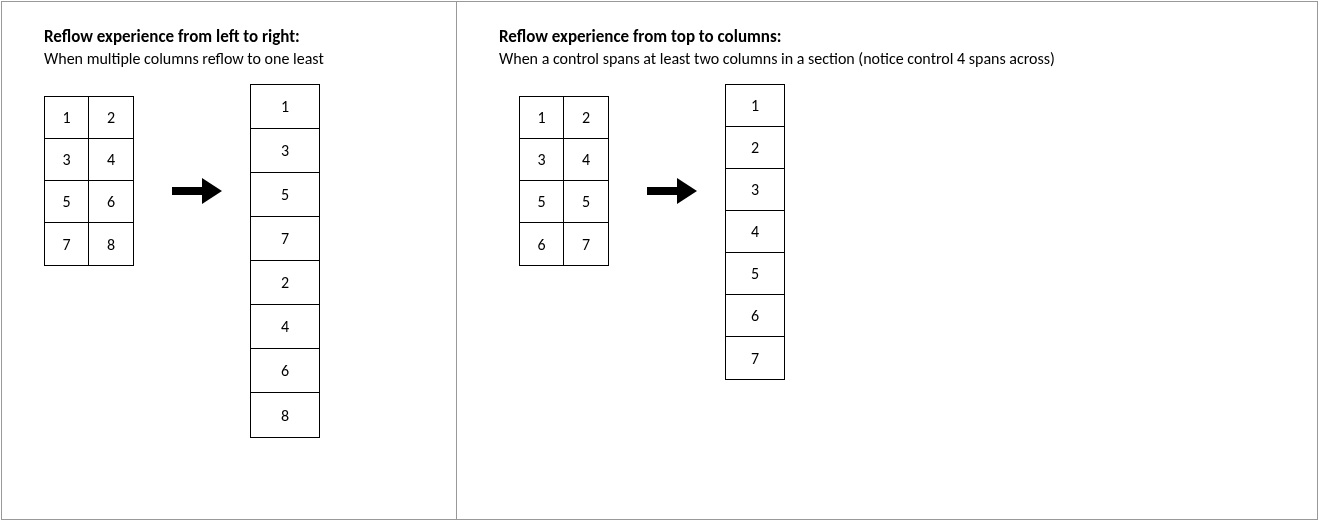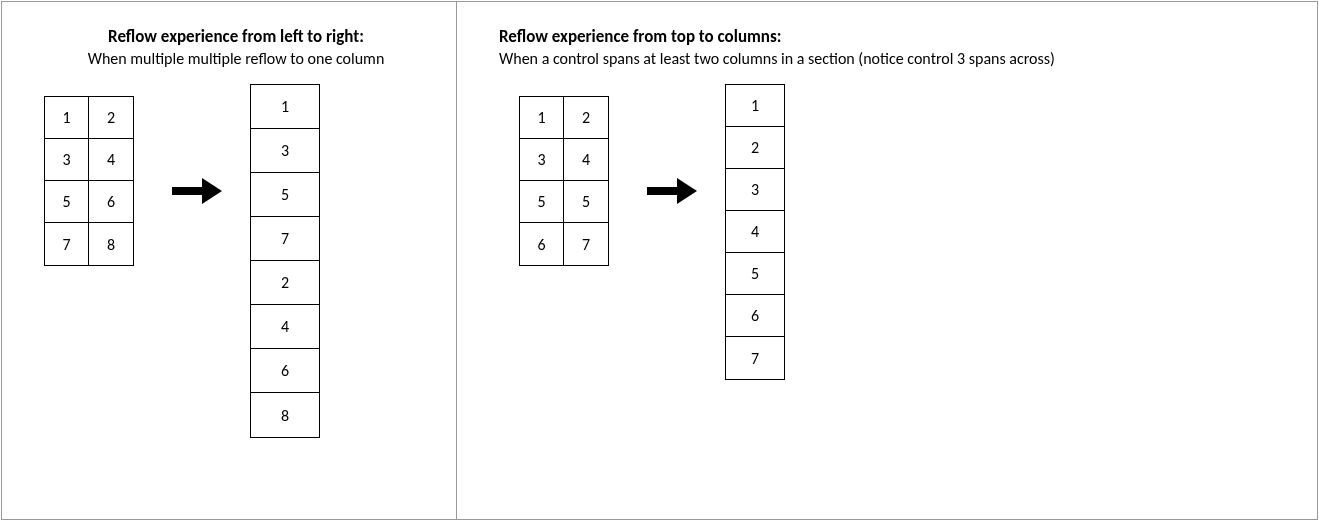--- a/index.html
+++ b/index.html
@@ -15,21 +15,21 @@
       height: 519px;
       border: 1px solid #999;
       display: flex;
       position: relative;
       margin: 1px 1px;
     }
     .panel {
       padding: 24px 28px 20px 42px;
       position: relative;
     }
-    .panel.left  { width: 455px; border-right: 1px solid #999; text-align: center; }
+    .panel.left  { width: 455px; border-right: 1px solid #999; }
     .panel.right { flex: 1; }
     .title { font-weight: 700; font-size: 17px; margin-bottom: 2px; }
     .subtitle { font-size: 16px; margin-bottom: 28px; }
     .row { display: flex; align-items: flex-start; }
     
     .tbl2 {
       border: 1px solid #000;
       display: grid;
       grid-template-columns: 44px 44px;
     }
@@ -74,21 +74,21 @@
     .panel.right .tbl1 .c { height: 42px; }
     .spacer { width: 20px; }
   </style>
 </head>
 <body>
 
 <div class="frame">
 
   <div class="panel left">
     <div class="title">Reflow experience from left to right:</div>
-    <div class="subtitle">When multiple multiple reflow to one column</div>
+    <div class="subtitle">When multiple columns reflow to one least</div>
     <div class="row">
       <div class="tbl2">
         <div class="c">1</div>
         <div class="c">2</div>
         <div class="c">3</div>
         <div class="c">4</div>
         <div class="c">5</div>
         <div class="c">6</div>
         <div class="c lastrow">7</div>
         <div class="c lastrow">8</div>
@@ -105,21 +105,21 @@
         <div class="c">2</div>
         <div class="c">4</div>
         <div class="c">6</div>
         <div class="c">8</div>
       </div>
     </div>
   </div>
 
   <div class="panel right">
     <div class="title">Reflow experience from top to columns:</div>
-    <div class="subtitle">When a control spans at least two columns in a section (notice control 3 spans across)</div>
+    <div class="subtitle">When a control spans at least two columns in a section (notice control 4 spans across)</div>
     <div class="row">
       <div class="spacer"></div>
       <div class="tbl2">
         <div class="c">1</div>
         <div class="c">2</div>
         <div class="c">3</div>
         <div class="c">4</div>
         <div class="c">5</div>
         <div class="c">5</div>
         <div class="c lastrow">6</div>

